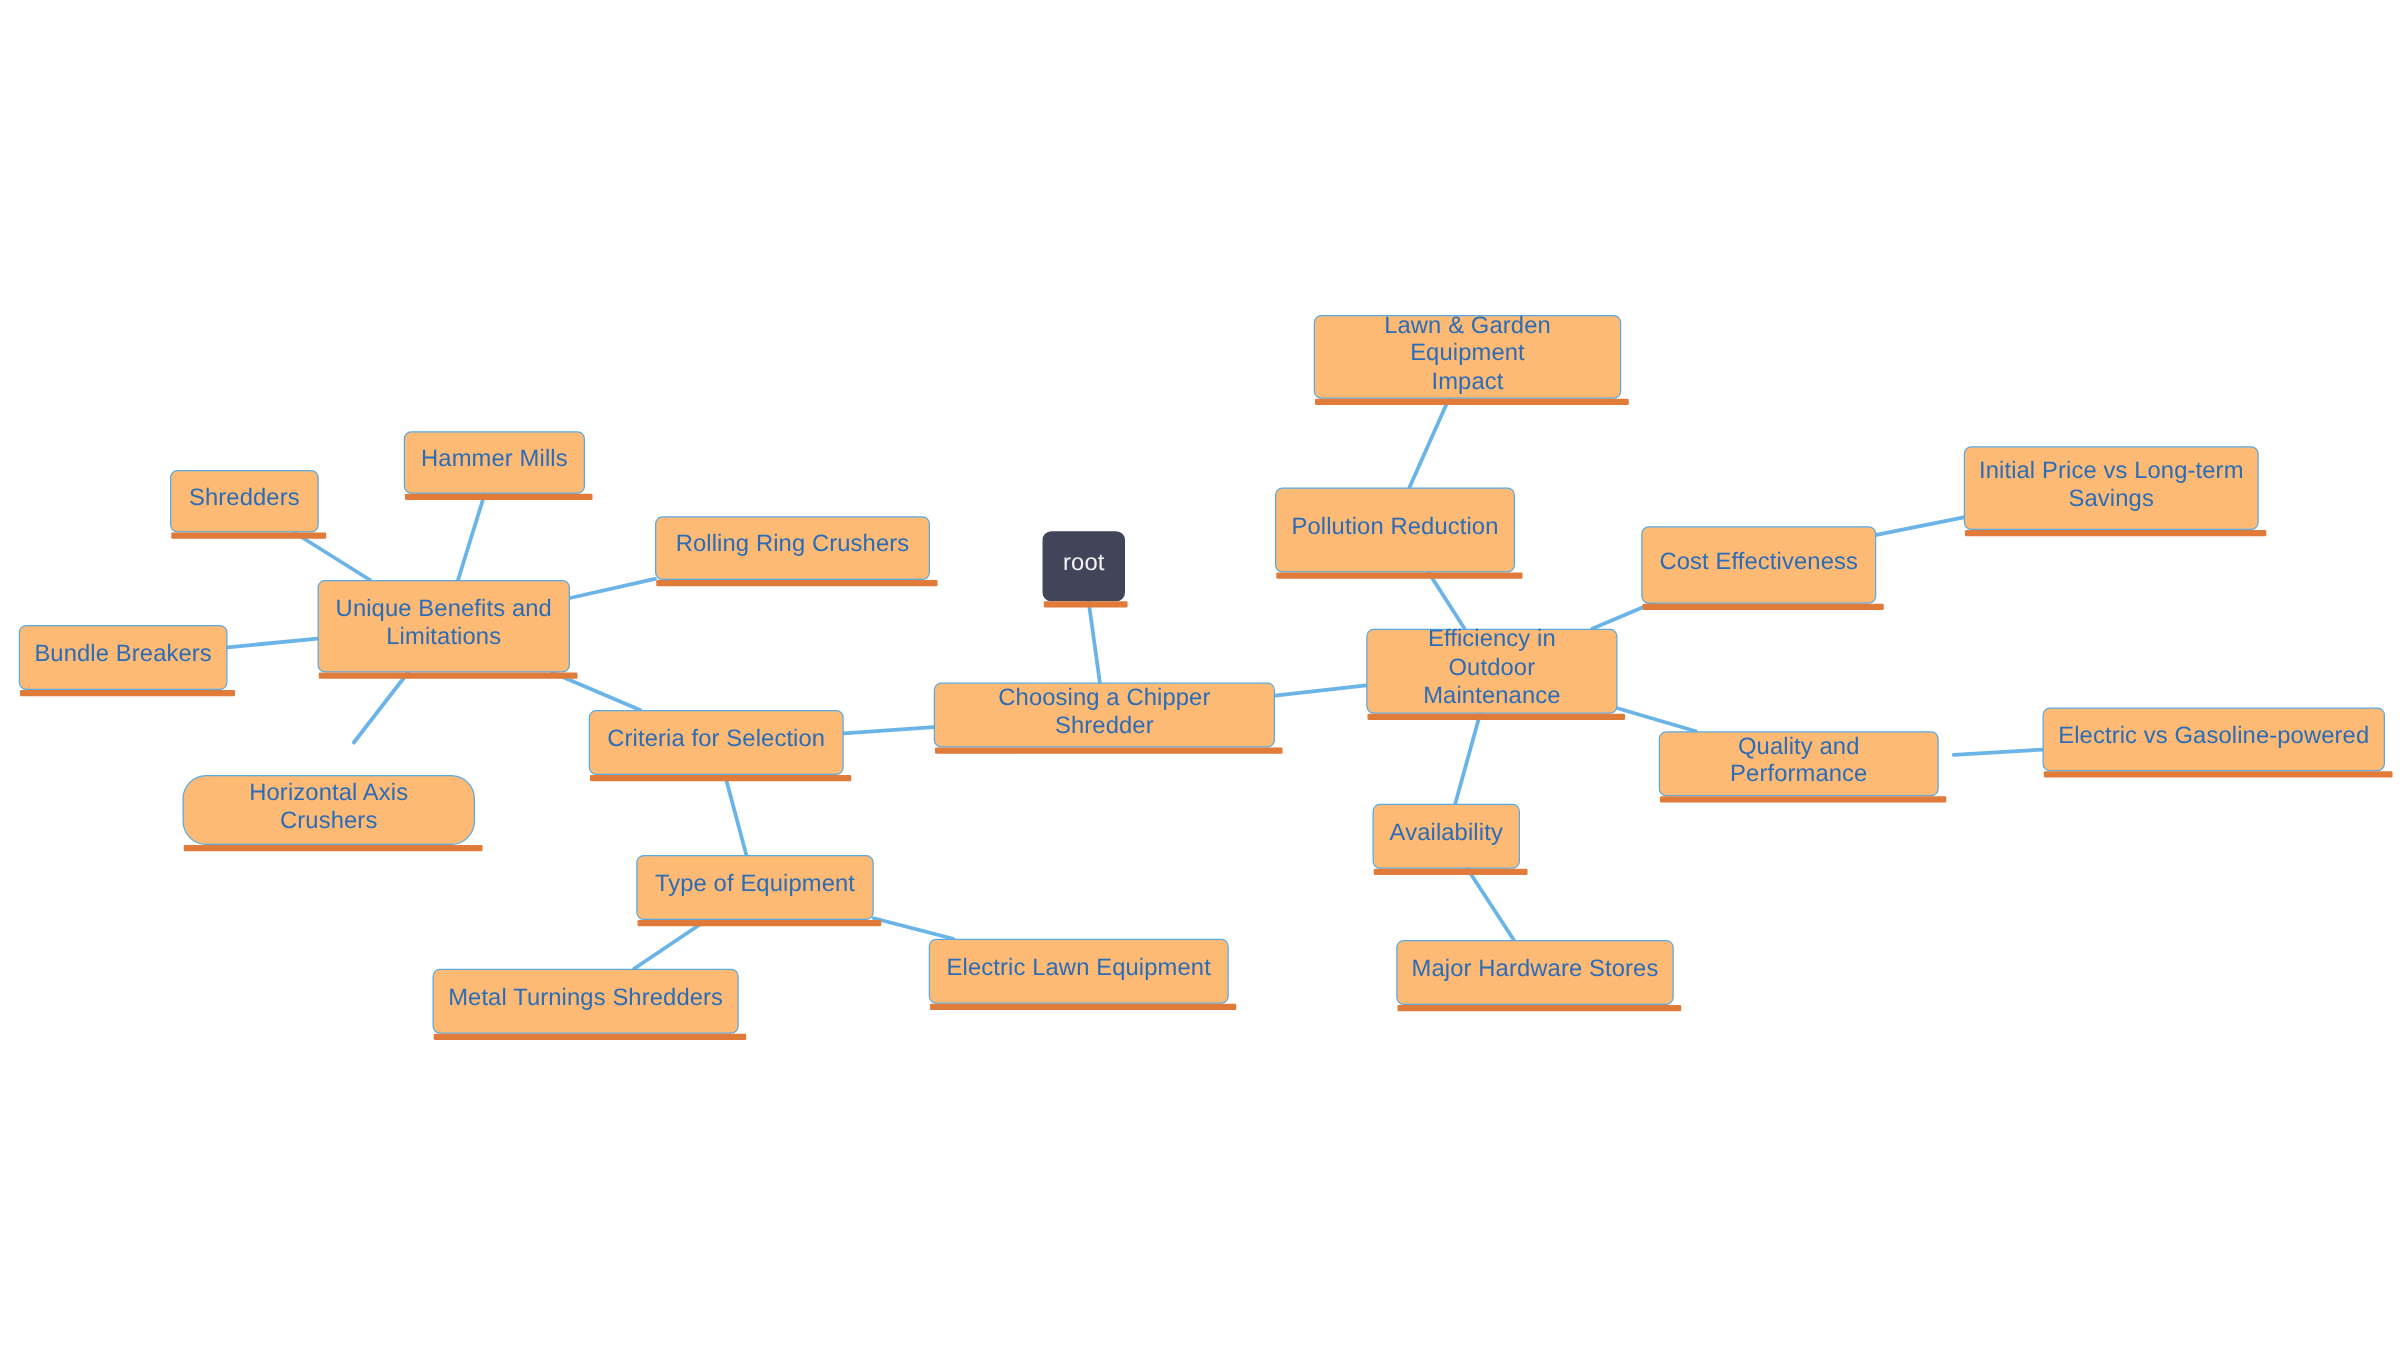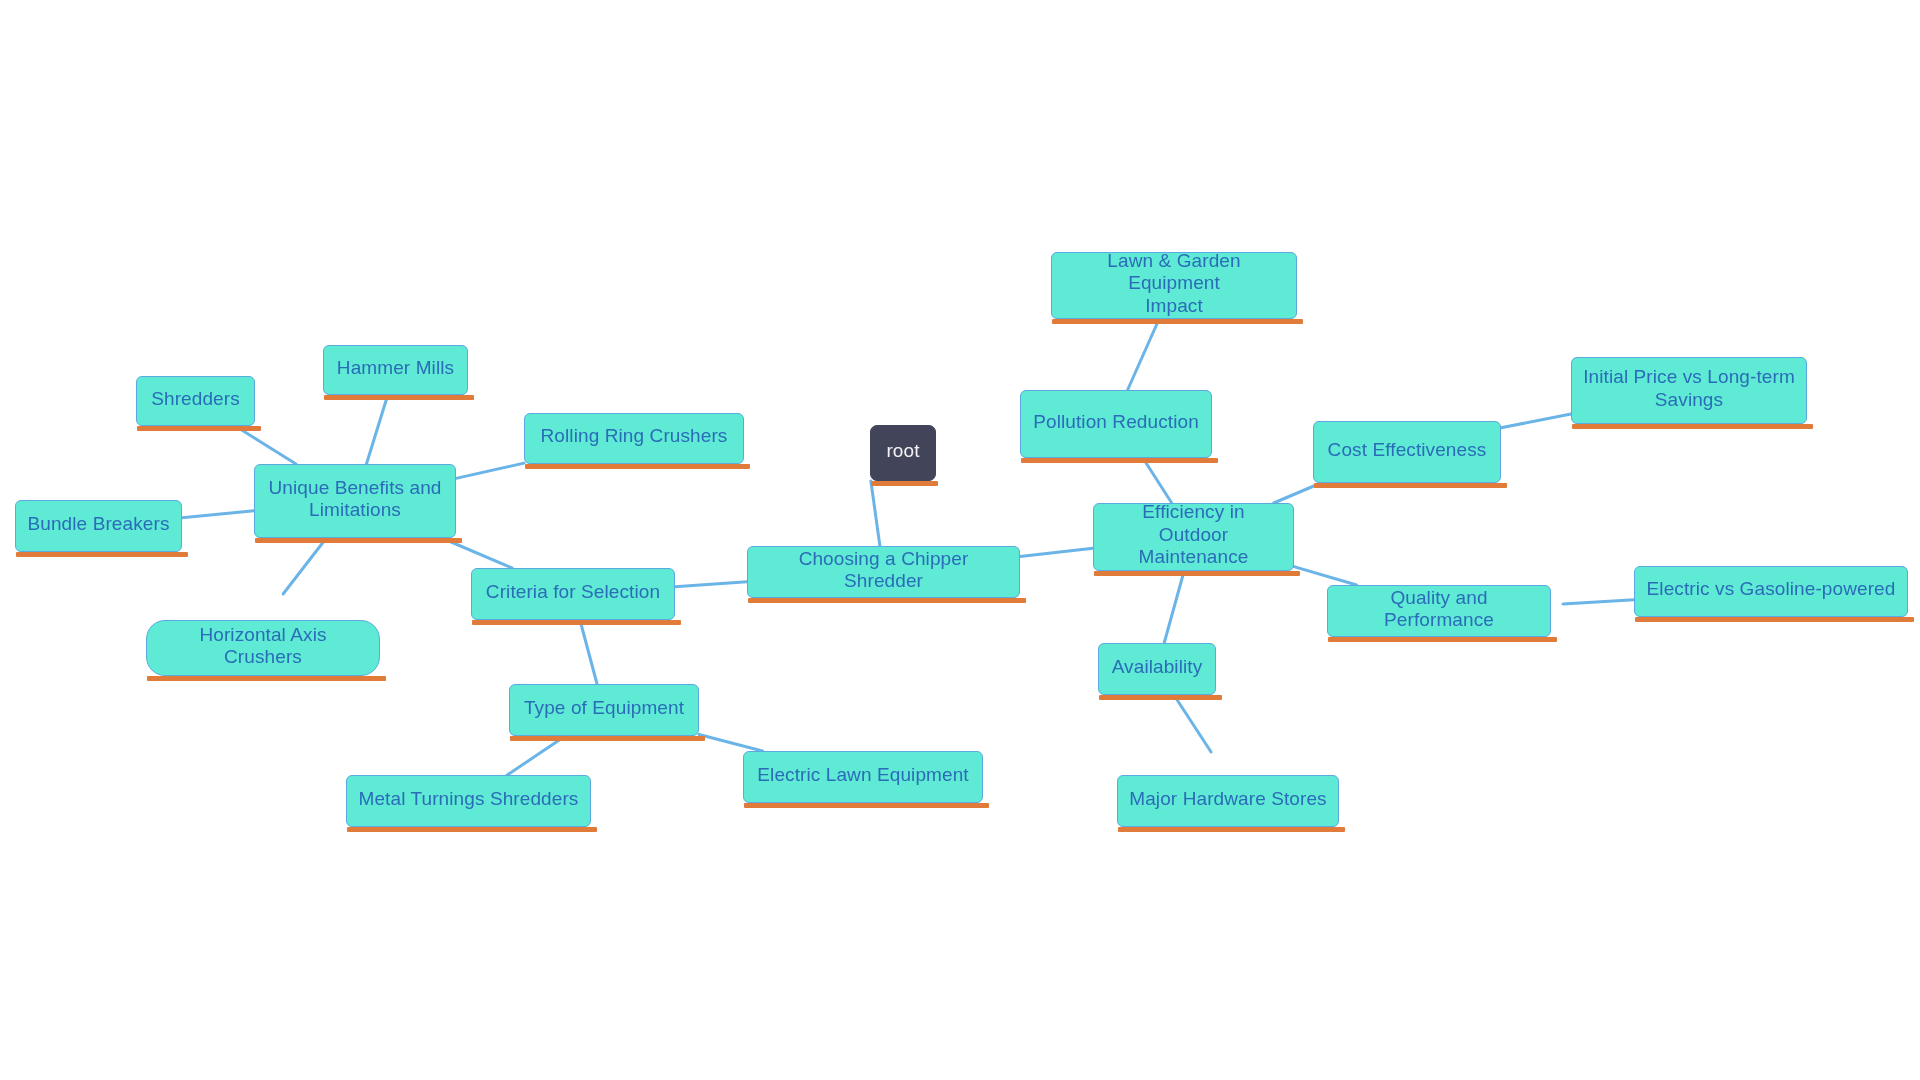--- a/index.html
+++ b/index.html
@@ -37,21 +37,21 @@
   }
   .node {
     position: absolute;
     box-sizing: border-box;
     display: flex;
     align-items: center;
     justify-content: center;
     text-align: center;
     border-radius: 6px;
     border: 1px solid #5aa9e0;
-    background: #5eead4;
+    background: #fdba74;
     color: #2b6cb8;
     font-size: 19px;
     line-height: 1.18;
     letter-spacing: 0.1px;
     padding: 4px 11px 8px 11px;
     overflow: visible;
   }
   .node .label {
     display: block;
     width: 100%;
@@ -66,21 +66,20 @@
     height: 5px;
     background: #e07b39;
     border-radius: 1px;
   }
   .node.root {
     background: #424559;
     border: 1px solid #424559;
     color: #f3f3f5;
     font-size: 19px;
     border-radius: 7px;
-    margin-left: 36px;
   }
   .node.root::after {
     left: 0px;
     right: -3px;
     bottom: -6px;
     height: 5px;
     background: #e07b39;
   }
 </style>
 </head>
@@ -167,17 +166,17 @@
       </div>
       <div class="node" style="left: 1327px; top: 585px; width: 224px; height: 52px;">
         <span class="label">Quality and Performance</span>
       </div>
       <div class="node" style="left: 1634px; top: 566px; width: 274px; height: 51px;">
         <span class="label">Electric vs Gasoline-powered</span>
       </div>
       <div class="node" style="left: 1098px; top: 643px; width: 118px; height: 52px;">
         <span class="label">Availability</span>
       </div>
-      <div class="node" style="left: 1117px; top: 752px; width: 222px; height: 52px; margin-top: 23px;">
+      <div class="node" style="left: 1117px; top: 752px; width: 222px; height: 52px;">
         <span class="label">Major Hardware Stores</span>
       </div>
     </div>
 </div>
 
 </body></html>

